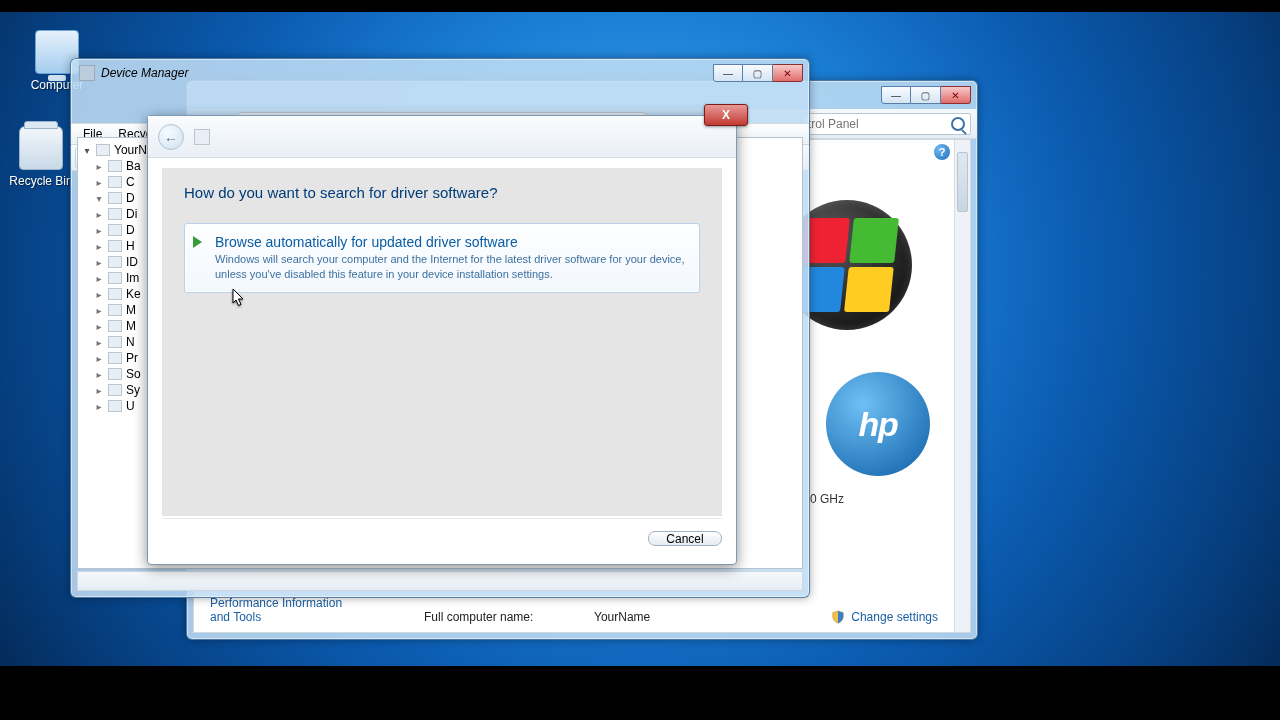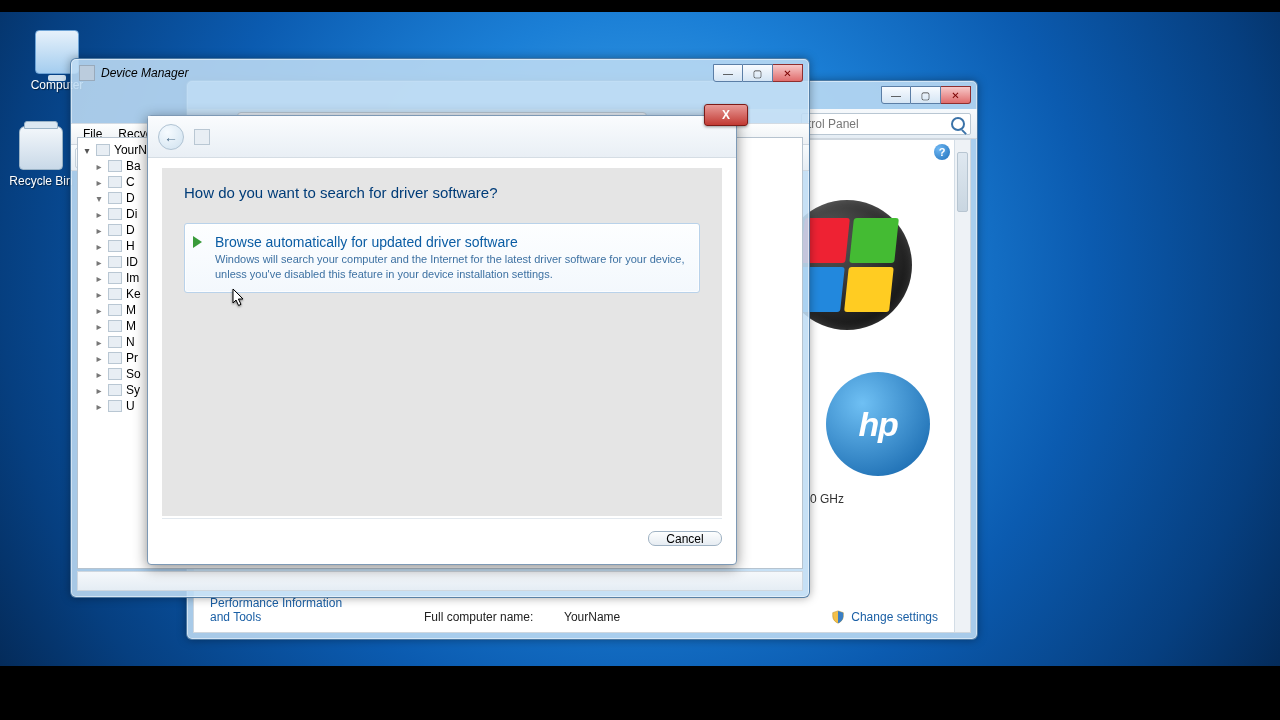--- a/index.html
+++ b/index.html
@@ -75,21 +75,21 @@
   .winlogo .flag span:nth-child(1){ background:#e23; }
   .winlogo .flag span:nth-child(2){ background:#4b3; }
   .winlogo .flag span:nth-child(3){ background:#28d; }
   .winlogo .flag span:nth-child(4){ background:#fc2; }
   .hplogo { position:absolute; right:40px; top:232px; width:104px; height:104px; border-radius:50%; background:radial-gradient(circle at 35% 30%,#6fc0f4,#0d5ea6); display:flex; align-items:center; justify-content:center; color:#fff; font-weight:bold; font-size:34px; font-style:italic; letter-spacing:-.04em; }
   .syswin .ghz { position:absolute; right:126px; top:310px; font-size:12px; color:#333;margin-top:42px; }
   .syswin .changeset { position:absolute; right:32px; bottom:8px; font-size:12px; color:#1a5fa5; display:flex; align-items:center; gap:6px; }
   .syswin .changeset .shield { width:14px; height:14px; }
   .syswin .sidebar-link { position:absolute; left:16px; bottom:8px; font-size:12px; color:#1a5fa5; width:150px; }
   .syswin .fields { position:absolute; left:230px; bottom:6px; font-size:12px; color:#222; }
-  .syswin .fields .row { display:flex; padding:2px 0; }
+  .syswin .fields .row { display:flex; gap:30px; padding:2px 0; }
   .syswin .fields .lbl { width:140px; }
 
   
   .wizard {
     position:absolute; left:147px; top:103px; width:590px; height:450px;
     background:#fff; border:1px solid #7d99b5; border-radius:4px;
     box-shadow:0 3px 14px rgba(0,0,0,.45);
   }
   .wizard .wtop {
     height:42px; background:linear-gradient(#fafcfe,#e9eff5);

